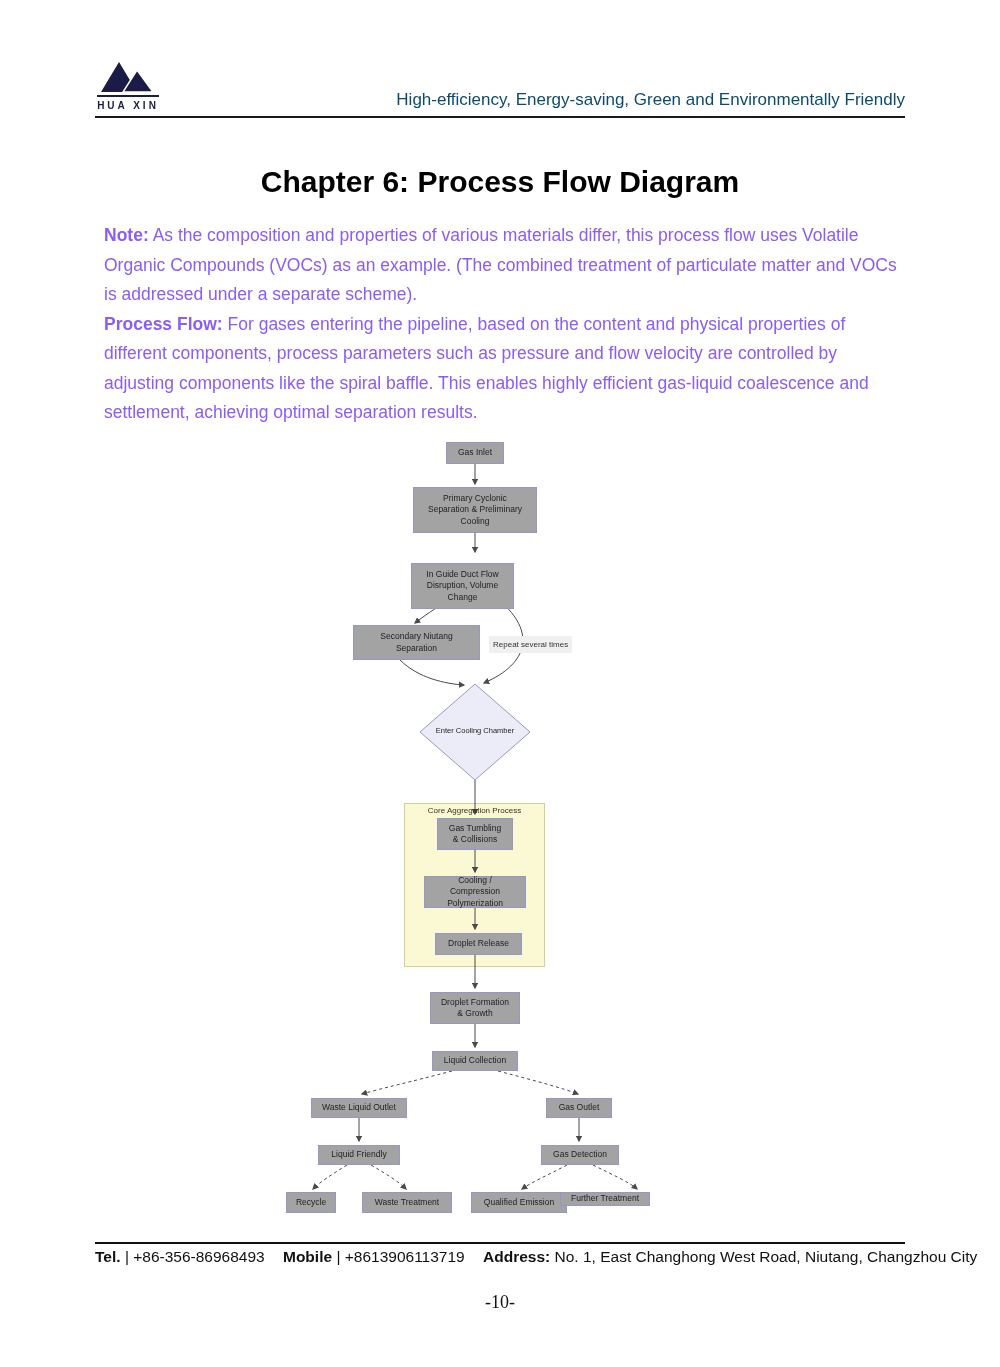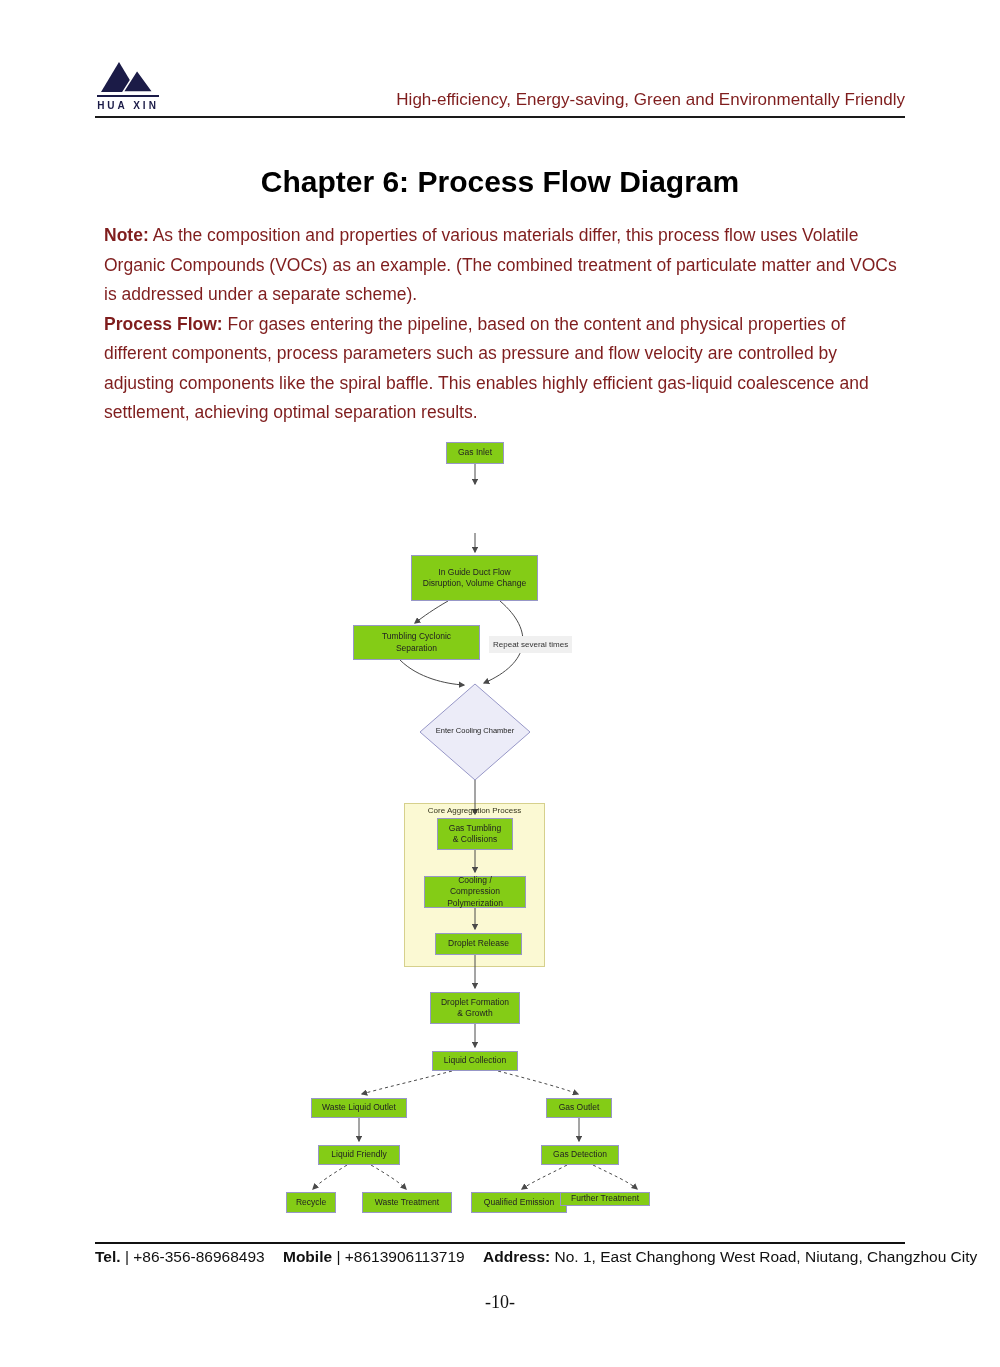--- a/index.html
+++ b/index.html
@@ -5,39 +5,39 @@
   html,body { margin:0; padding:0; }
   body {
     width:1000px; height:1367px; background:#ffffff;
     font-family:"Liberation Sans", sans-serif; color:#111;
     position:relative; overflow:hidden;
   }
   .page { position:relative; width:1000px; height:1367px; background:#fff; }
 
   
   .logo { position:absolute; left:95px; top:58px; width:66px; height:56px; }
-  .tagline { position:absolute; right:95px; top:90px; font-size:17px; color:#7f1d1d; }
+  .tagline { position:absolute; right:95px; top:90px; font-size:17px; color:#0c4a6e; }
   .header-rule { position:absolute; left:95px; width:810px; top:116px; border-top:2.5px solid #1a1a1a; }
 
   
   .title { position:absolute; left:0; width:1000px; top:165px; text-align:center;
            font-size:30px; font-weight:bold; color:#000; }
   .body-text { position:absolute; left:104px; width:796px; top:221px;
-               font-size:17.5px; line-height:29.5px; color:#7f1d1d; }
+               font-size:17.5px; line-height:29.5px; color:#8b5cf6; }
   .body-text p { margin:0; }
   .b { font-weight:bold; }
 
   
   .flowchart { position:absolute; left:0; top:435px; width:1000px; height:795px; }
   .flowchart svg.edges { position:absolute; left:0; top:0; }
   .group-box { position:absolute; left:404px; top:368px; width:141px; height:164px;
                background:#fbf9d3; border:1px solid #d6d08c; box-sizing:border-box; }
   .group-label { position:absolute; left:404px; top:371px; width:141px; text-align:center;
                  font-size:8px; color:#33331a; }
-  .node { position:absolute; box-sizing:border-box; background:#84cc16; border:1px solid #9797c7;
+  .node { position:absolute; box-sizing:border-box; background:#a3a3a3; border:1px solid #9797c7;
           display:flex; align-items:center; justify-content:center; text-align:center;
           font-size:8.5px; line-height:1.3; color:#222; padding:2px 8px; }
   .node.small { padding:2px 4px; }
   .diamond-label { position:absolute; left:418px; top:291px; width:114px; text-align:center;
                    font-size:7.5px; color:#222; }
   .edge-label { position:absolute; left:489px; top:201px; background:#f0f0f0; padding:4px 4px;
                 font-size:8px; color:#333; }
 
   
   .footer-rule { position:absolute; left:95px; width:810px; top:1242px; border-top:2.5px solid #111; }
@@ -103,22 +103,23 @@
         <path d="M347,730 C331,740 320,747 313,754" stroke-dasharray="3 3" marker-end="url(#arr)"></path>
         <path d="M371,730 C388,740 399,747 406,754" stroke-dasharray="3 3" marker-end="url(#arr)"></path>
         <path d="M567,730 C548,740 532,747 522,754" stroke-dasharray="3 3" marker-end="url(#arr)"></path>
         <path d="M593,730 C613,740 629,747 637,754" stroke-dasharray="3 3" marker-end="url(#arr)"></path>
       </g>
     </svg>
 
     <div class="group-label">Core Aggregation Process</div>
 
     <div class="node small" style="left:446px;top:7px;width:58px;height:22px">Gas Inlet</div>
-    <div class="node" style="left:411px;top:120px;width:127px;height:46px">In Guide Duct Flow Disruption, Volume Change</div>
-    <div class="node" style="left:353px;top:190px;width:127px;height:35px">Tumbling Cyclonic Separation</div>
+    <div class="node" style="left:413px;top:52px;width:124px;height:46px">Primary Cyclonic Separation &amp; Preliminary Cooling</div>
+    <div class="node" style="left:411px;top:128px;width:103px;height:46px">In Guide Duct Flow Disruption, Volume Change</div>
+    <div class="node" style="left:353px;top:190px;width:127px;height:35px">Secondary Niutang Separation</div>
 
     <div class="edge-label">Repeat several times</div>
     <div class="diamond-label">Enter Cooling Chamber</div>
 
     <div class="node" style="left:437px;top:383px;width:76px;height:32px">Gas Tumbling &amp; Collisions</div>
     <div class="node" style="left:424px;top:441px;width:102px;height:32px">Cooling / Compression Polymerization</div>
     <div class="node small" style="left:435px;top:498px;width:87px;height:22px">Droplet Release</div>
     <div class="node" style="left:430px;top:557px;width:90px;height:32px">Droplet Formation &amp; Growth</div>
     <div class="node small" style="left:432px;top:616px;width:86px;height:20px">Liquid Collection</div>
     <div class="node small" style="left:311px;top:663px;width:96px;height:20px">Waste Liquid Outlet</div>

